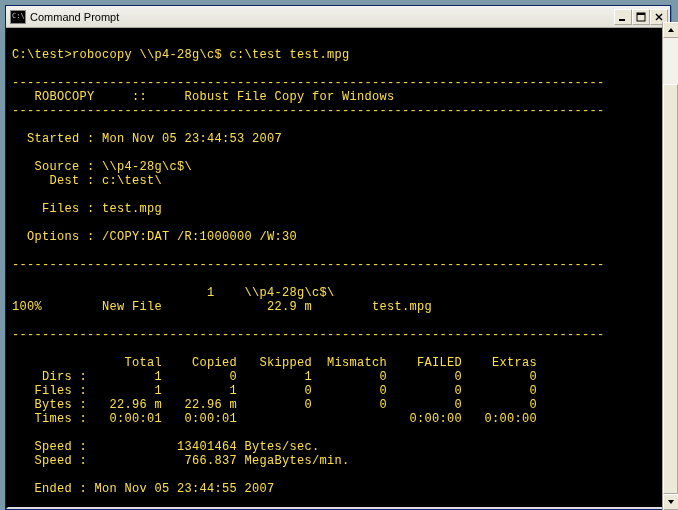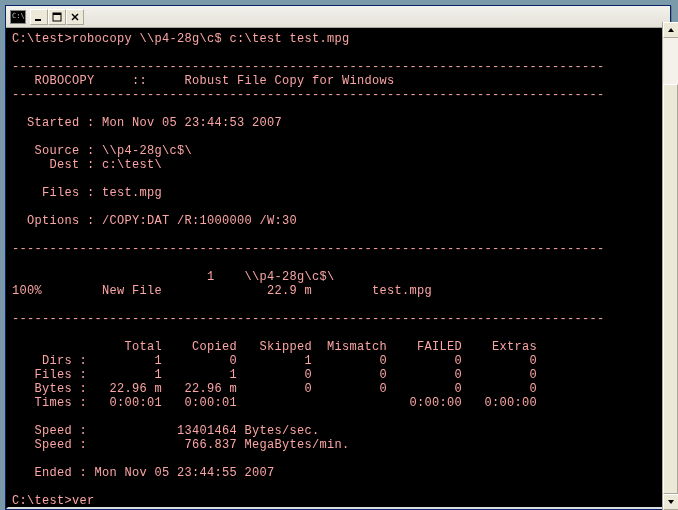--- a/index.html
+++ b/index.html
@@ -68,24 +68,24 @@
     font-family: Tahoma, sans-serif;
     font-size: 10px;
     font-weight: bold;
     cursor: pointer;
     margin-left: 0;
   }
   .tb-btn svg { width: 10px; height: 10px; }
   .console {
     flex: 1;
     background: #000;
-    color: #fca5a5;
+    color: #fde047;
     font-size: 12px;
     line-height: 14px;
-    padding: 2px 4px;
+    padding: 18px 4px;
     overflow: hidden;
     white-space: pre;
     letter-spacing: 0.3px;
     border: 2px inset #888;
     border-top-color: #555;
     border-left-color: #555;
     border-right-color: #ddd;
     border-bottom-color: #ddd;
     position: relative;
   }
@@ -136,20 +136,21 @@
   }
 </style>
 </head>
 <body>
 
 <div class="window">
   <div class="titlebar">
     <div class="titlebar-icon">
       <span class="titlebar-icon-text">C:\</span>
     </div>
+    <div class="titlebar-text">Command Prompt</div>
     <div class="titlebar-buttons">
       <div class="tb-btn">
         <svg viewBox="0 0 10 10">
             <rect x="1" y="7" width="6" height="2" fill="#000"></rect>
           </svg>
       </div>
       <div class="tb-btn">
         <svg viewBox="0 0 10 10">
             <rect x="1" y="1" width="8" height="8" fill="none" stroke="#000" stroke-width="1"></rect>
             <rect x="1" y="1" width="8" height="2" fill="#000"></rect>

